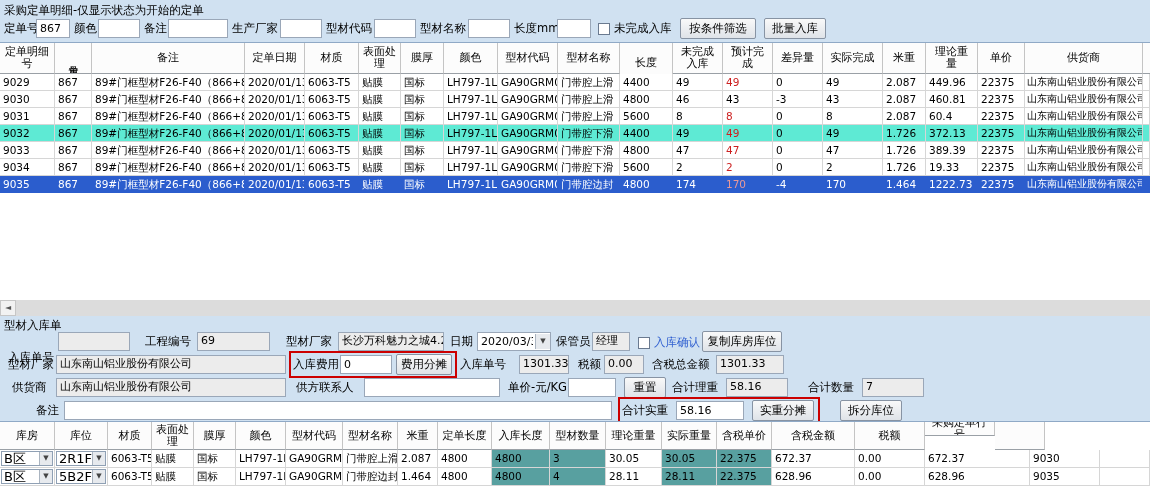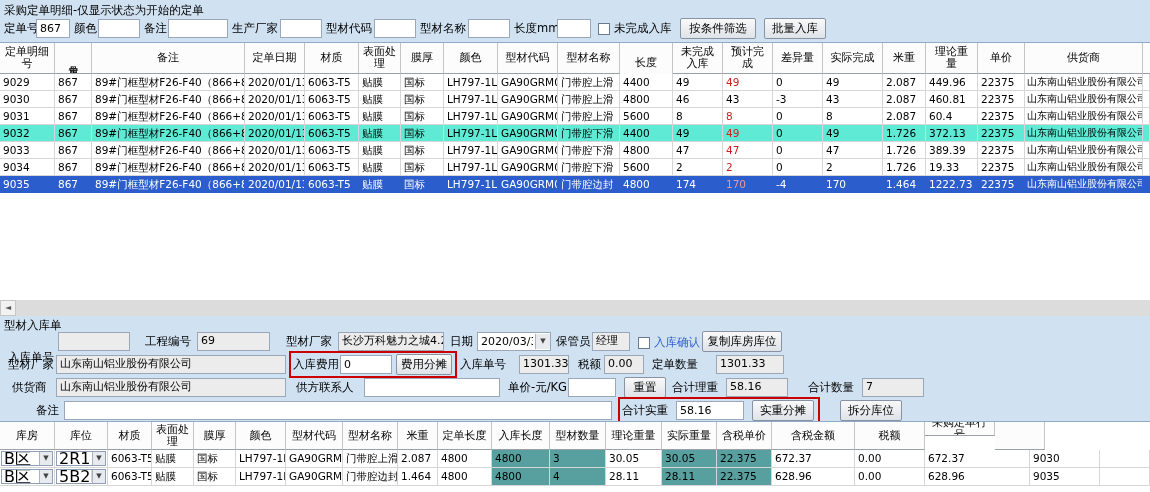--- a/index.html
+++ b/index.html
@@ -22,21 +22,21 @@
     font-size:10.5px;padding:0 3px;white-space:nowrap;overflow:hidden;line-height:16px}
   .hcell{display:flex;align-items:center;justify-content:center;text-align:center;
     background:#fcfcfc;border-right:1px solid #c4c4c4;border-bottom:1px solid #9aa0a6;
     font-size:11px;line-height:12px;white-space:normal;padding:0 4px;overflow:hidden}
   .vert{writing-mode:vertical-rl;font-size:10px;line-height:10px;letter-spacing:0}
   .hscroll{position:absolute;left:0;top:300;width:1150px;height:16px;background:#dcdcdc}
   .hscroll-btn{position:absolute;left:0;top:0;width:16px;height:16px;background:#f2f2f2;
     border:1px solid #c6c6c6;font-size:8px;text-align:center;line-height:14px;color:#555}
   .combo{display:flex;height:15px;margin-top:1px;border:1px solid #8fa0b4;background:#fff;
     width:100%;overflow:hidden}
-  .combo-val{flex:1;font-size:16px;line-height:13px;padding:0 2px;overflow:hidden;white-space:nowrap}
+  .combo-val{flex:1;font-size:13px;line-height:13px;padding:0 2px;overflow:hidden;white-space:nowrap}
   .combo-arr{width:13px;background:#e7eaee;border-left:1px solid #aab4c0;font-size:7px;
     text-align:center;line-height:13px;color:#444}
   .datebtn{position:absolute;right:1px;top:1px;width:15px;height:15px;background:#e7eaee;
     border-left:1px solid #aab4c0;font-size:7px;text-align:center;line-height:14px;color:#444}
 </style>
 </head>
 <body>
 
 <div class="screen">
   <div class="lbl" style="left:4px;top:1px">采购定单明细-仅显示状态为开始的定单</div>
@@ -263,21 +263,21 @@
       <div class="lbl" style="left: 556px; top: 332px;">保管员</div>
       <div class="field ro" style="left: 592px; top: 332px; width: 38px;">经理</div>
       <div class="lbl" style="left: 8px; top: 355px;">型材厂家</div>
       <div class="field ro" style="left: 56px; top: 355px; width: 230px;">山东南山铝业股份有限公司</div>
       <div class="lbl" style="left: 293px; top: 355px;">入库费用</div>
       <input class="field" value="0" style="left: 340px; top: 355px; width: 52px;">
       <div class="lbl" style="left: 460px; top: 355px;">入库单号</div>
       <div class="field ro" style="left: 519px; top: 355px; width: 50px;">1301.33</div>
       <div class="lbl" style="left: 578px; top: 355px;">税额</div>
       <div class="field ro" style="left: 604px; top: 355px; width: 40px;">0.00</div>
-      <div class="lbl" style="left: 652px; top: 355px;">定单数量</div>
+      <div class="lbl" style="left: 652px; top: 355px;">含税总金额</div>
       <div class="field ro" style="left: 716px; top: 355px; width: 68px;">1301.33</div>
       <div class="lbl" style="left: 12px; top: 378px;">供货商</div>
       <div class="field ro" style="left: 56px; top: 378px; width: 230px;">山东南山铝业股份有限公司</div>
       <div class="lbl" style="left: 296px; top: 378px;">供方联系人</div>
       <input class="field" style="left: 364px; top: 378px; width: 136px;">
       <div class="lbl" style="left: 508px; top: 378px;">单价-元/KG</div>
       <input class="field" style="left: 568px; top: 378px; width: 48px;">
       <div class="lbl" style="left: 672px; top: 378px;">合计理重</div>
       <div class="field ro" style="left: 726px; top: 378px; width: 62px;">58.16</div>
       <div class="lbl" style="left: 808px; top: 378px;">合计数量</div>

